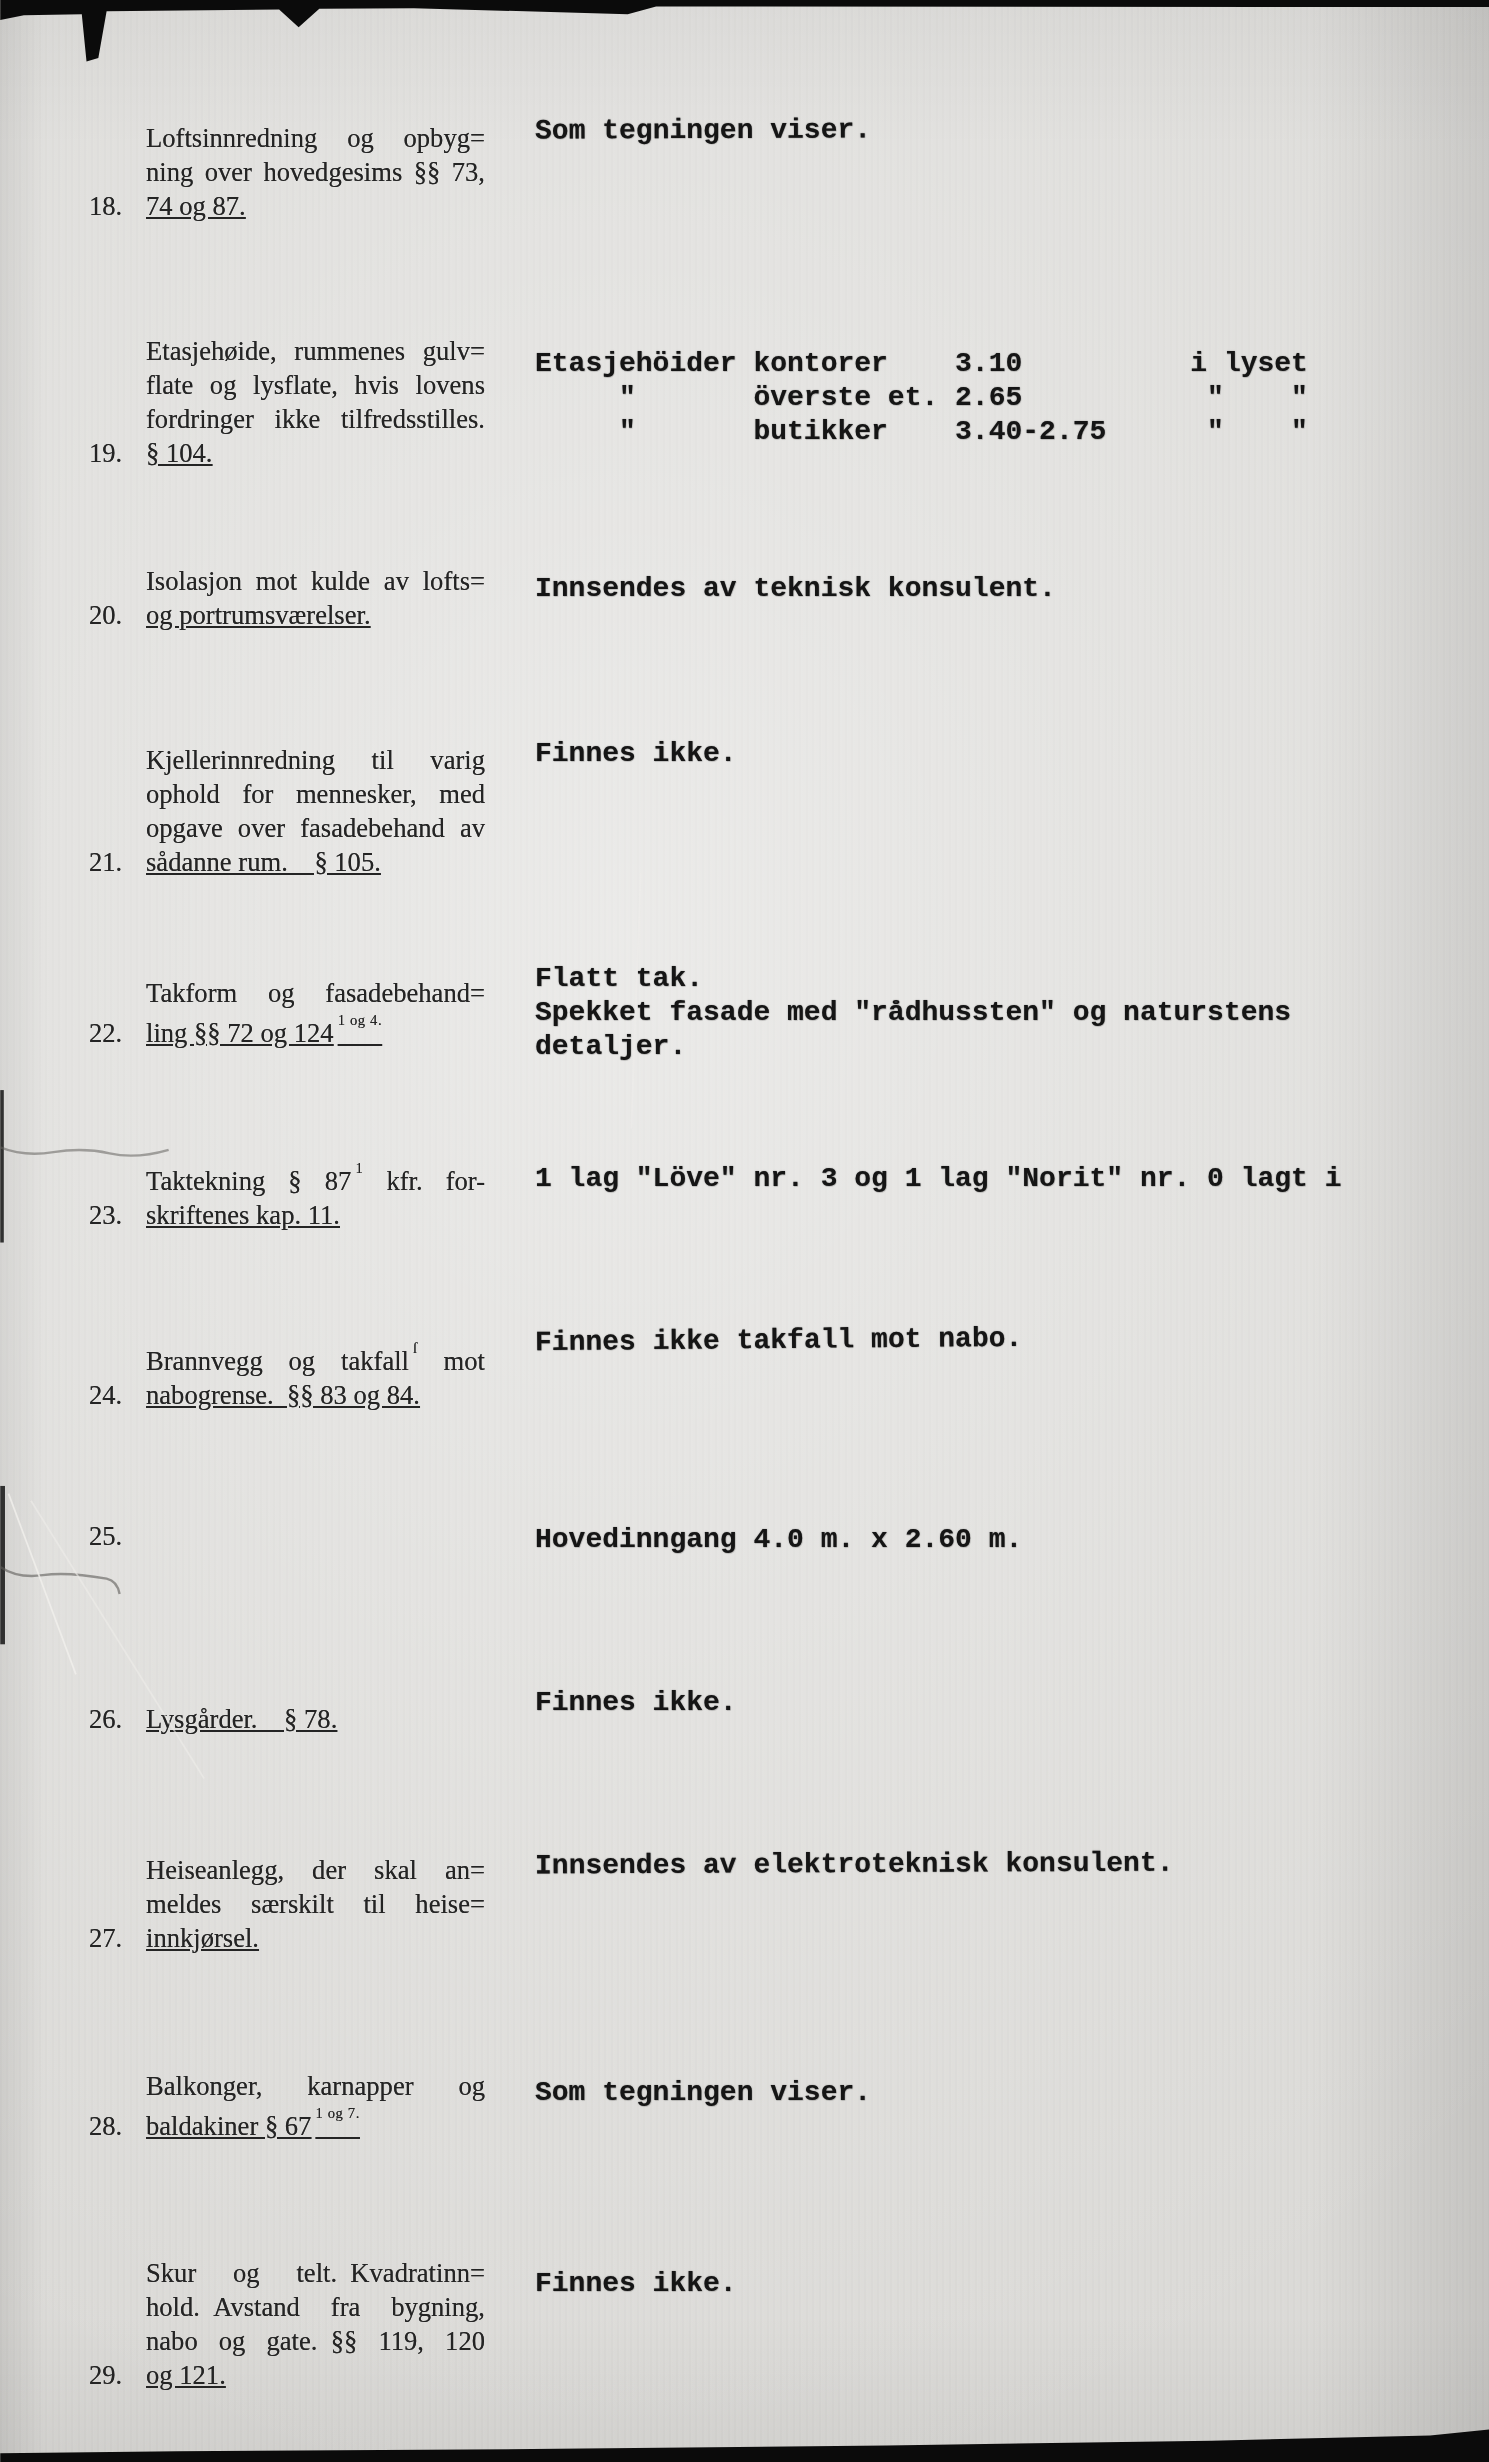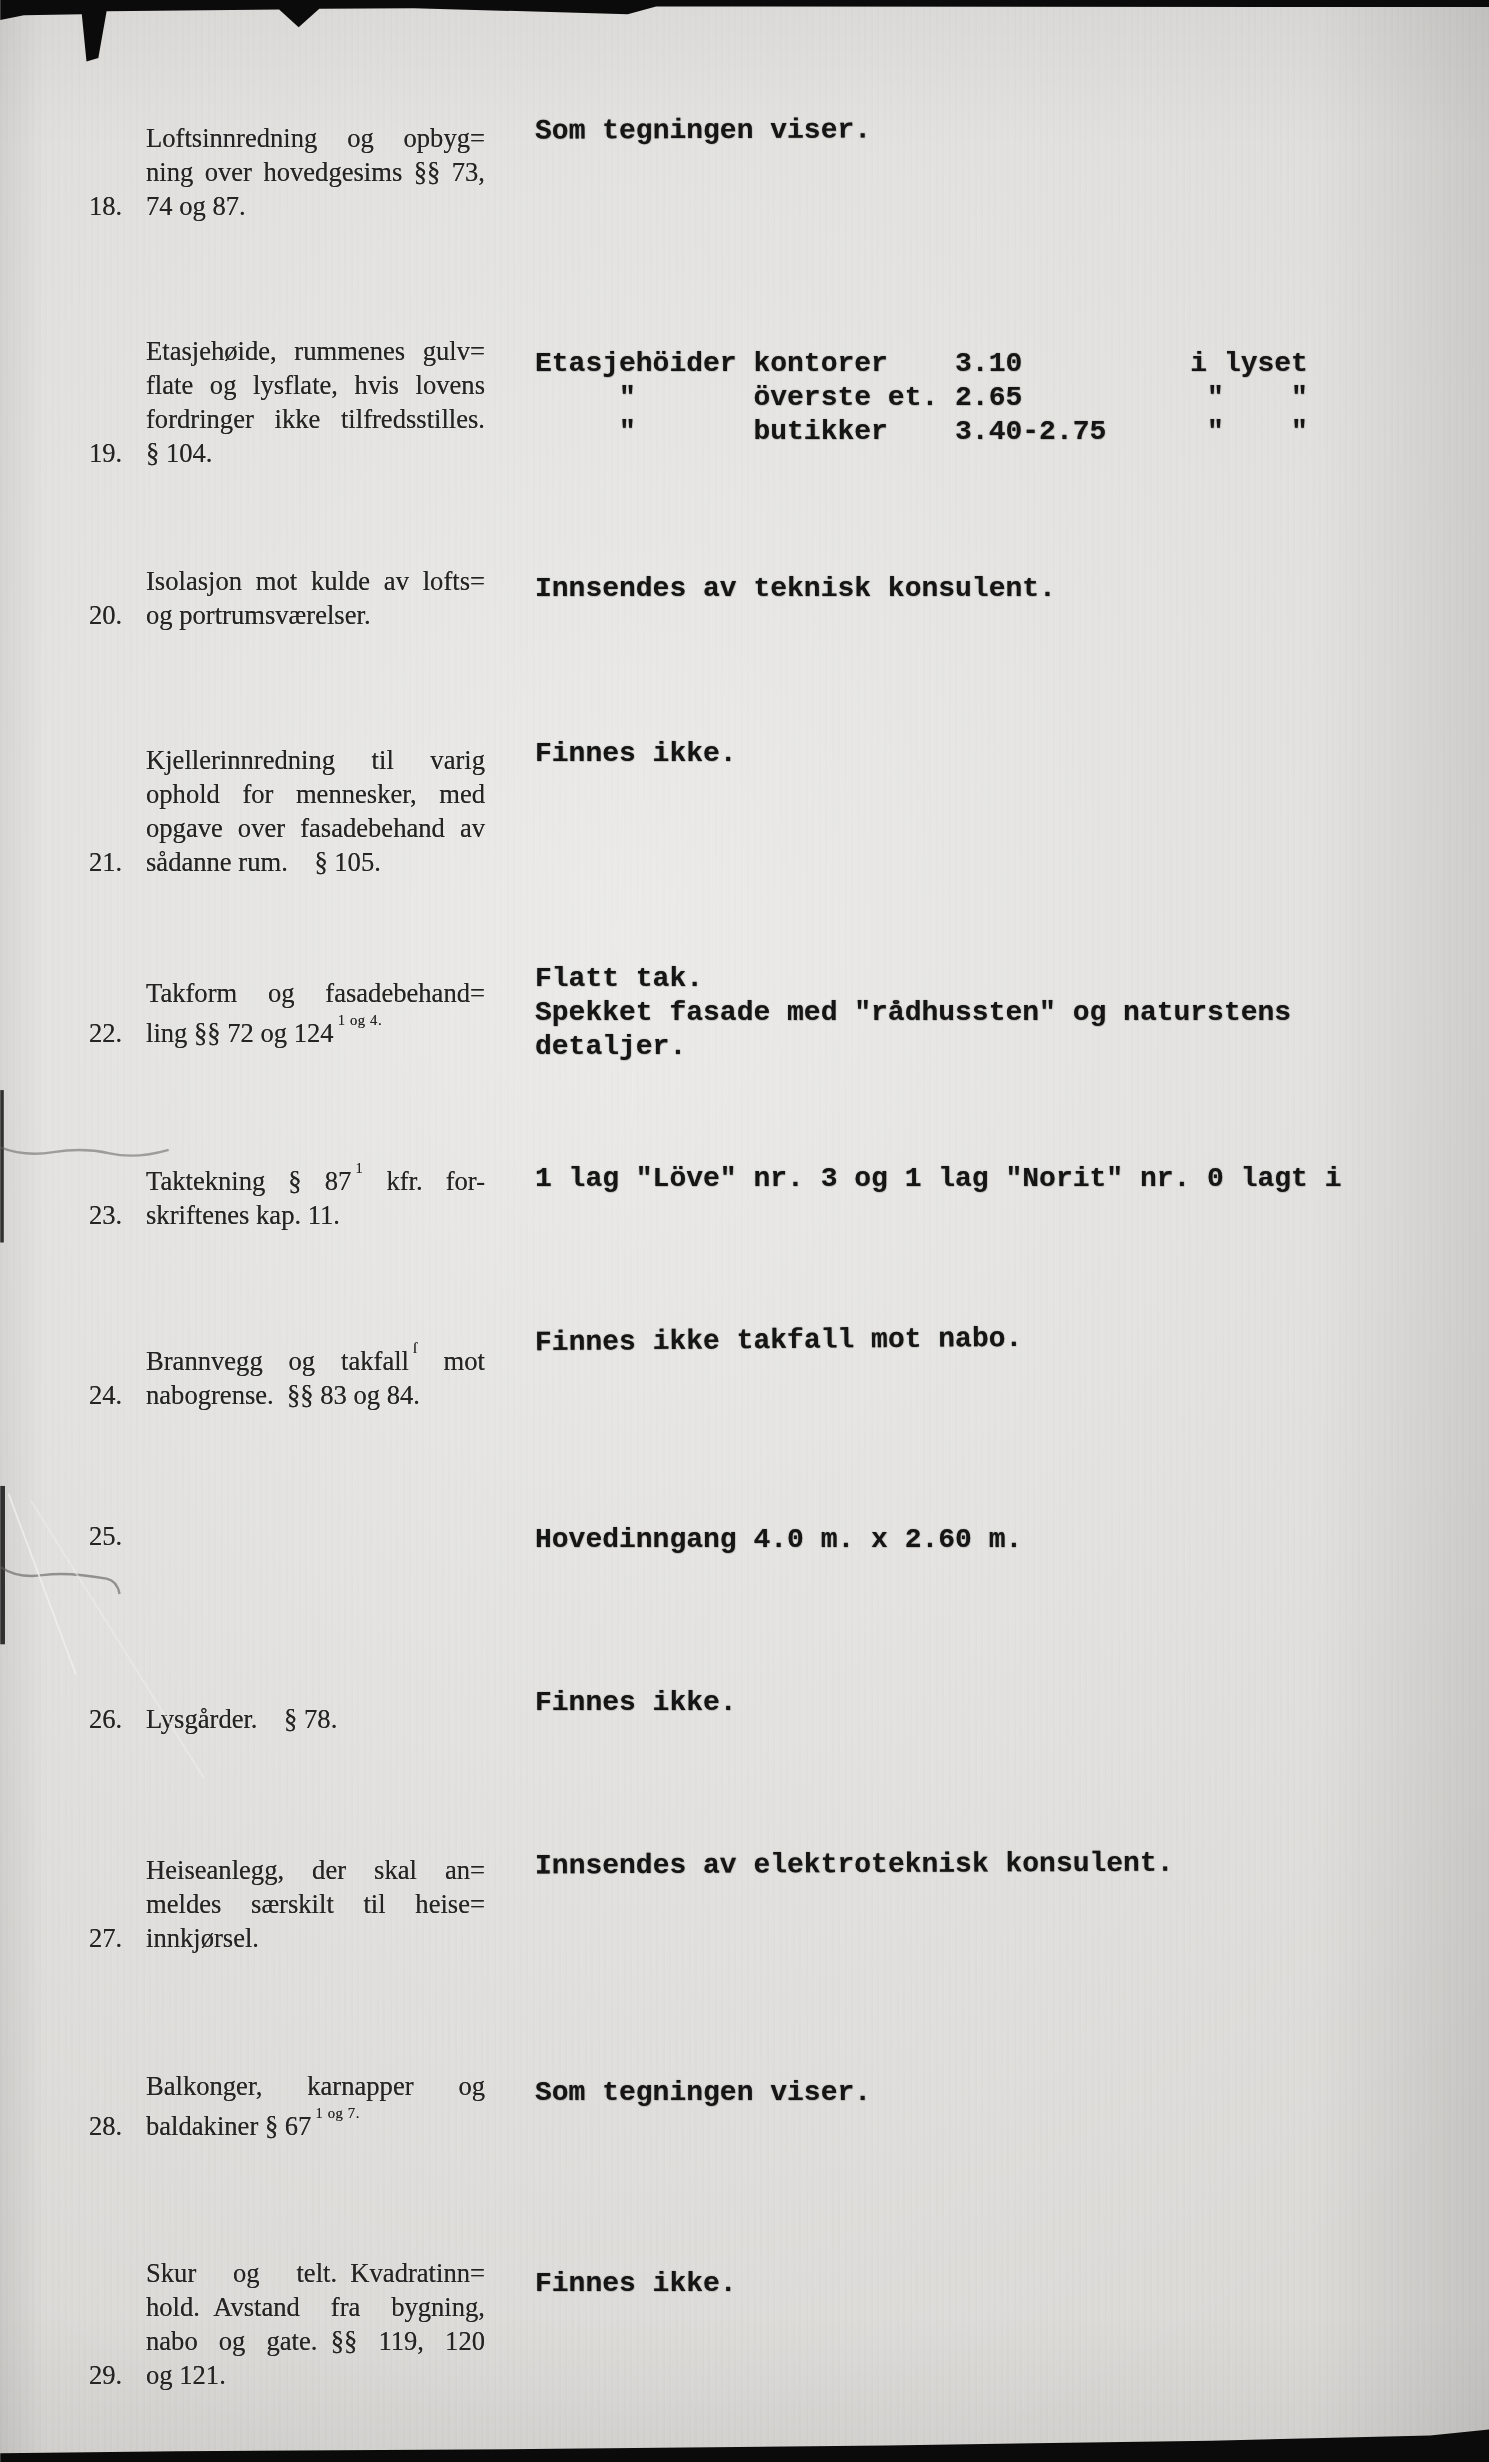--- a/index.html
+++ b/index.html
@@ -18,21 +18,21 @@
   
   .item .printed-wrap{
     position:absolute;left:89px;display:flex;align-items:flex-end;
     color:var(--printed-ink,#242424);
     font-size:26.6px;line-height:34px;
     text-shadow:0 0 0.6px rgba(30,30,30,0.65);
   }
   .num{width:57px;flex:none;}
   .ptext{width:339px;flex:none;}
   .pline{text-align:justify;text-align-last:justify;}
-  .pline.last{text-align-last:left;}
+  .pline.last{text-align-last:left;text-decoration:underline;}
   .ptext sup{font-size:0.55em;position:relative;top:-0.5em;margin-left:4.1px;letter-spacing:0.6px;}
   .typed{
     position:absolute;left:535px;white-space:pre;
     font-family:"Liberation Mono","DejaVu Sans Mono",monospace;
     font-weight:bold;
     font-size:28px;line-height:34px;
     color:var(--typed-ink,#161616);
     text-shadow:0 0 1.2px rgba(25,25,25,0.55), 0.6px 0.6px 0 rgba(25,25,25,0.12);
   }
   

